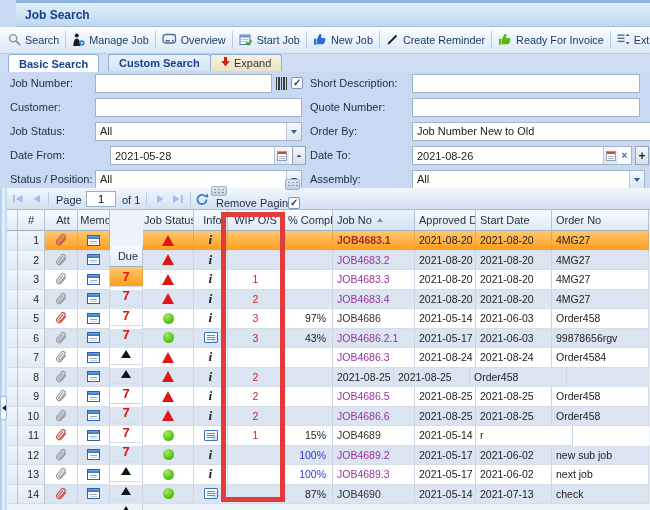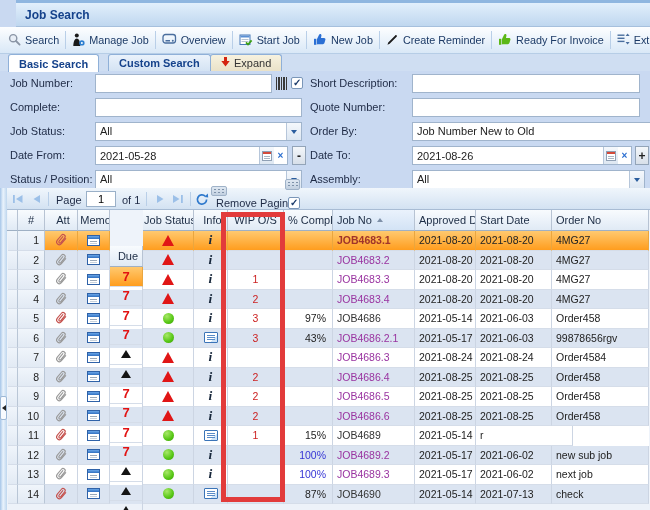--- a/index.html
+++ b/index.html
@@ -229,42 +229,42 @@
   </div>
 
   <div class="formpanel">
     <span class="flabel" style="left:10px;top:6px">Job Number:</span>
     <input class="finput" style="left: 95px; top: 3px; width: 177px;" value="">
     <span class="barcode" style="left:276px;top:6px"></span>
     <span class="cbx" style="left:291px;top:6px"></span>
     <span class="flabel" style="left:310px;top:6px">Short Description:</span>
     <input class="finput" style="left: 412px; top: 3px; width: 228px;" value="">
 
-    <span class="flabel" style="left:10px;top:30px">Complete:</span>
+    <span class="flabel" style="left:10px;top:30px">Customer:</span>
     <input class="finput" style="left: 95px; top: 27px; width: 207px;" value="">
     <span class="flabel" style="left:310px;top:30px">Quote Number:</span>
     <input class="finput" style="left: 412px; top: 27px; width: 228px;" value="">
 
     <span class="flabel" style="left:10px;top:54px">Job Status:</span>
     <div class="combo" style="left:95px;top:51px;width:207px">
       <span class="val">All</span>
       <span class="arr">
           <i></i>
         </span>
     </div>
     <span class="flabel" style="left:310px;top:54px">Order By:</span>
     <div class="combo" style="left:412px;top:51px;width:271px">
       <span class="val">Job Number New to Old</span>
       <span class="arr">
           <i></i>
         </span>
     </div>
 
     <span class="flabel" style="left:10px;top:78px">Date From:</span>
-    <div class="datefield" style="left:95px;top:75px;width:193px">
+    <div class="datefield" style="left:110px;top:75px;width:193px">
       <span class="dval">2021-05-28</span>
       <span class="cal-btn">
           <span class="cal-ic"></span>
         </span>
       <span class="x-btn">×</span>
     </div>
     <div class="step-btn" style="left:292px;top:75px">-</div>
     <span class="flabel" style="left:310px;top:78px">Date To:</span>
     <div class="datefield" style="left:412px;top:75px;width:220px">
       <span class="dval">2021-08-26</span>
@@ -563,21 +563,20 @@
           <span class="due7">7</span>
         </div>
         <div class="gc c-st">
           <span class="tri-red"></span>
         </div>
         <div class="gc c-info">
           <span class="info-i">i</span>
         </div>
         <div class="gc c-wip">2</div>
         <div class="gc c-pct"></div>
-        <div class="gc c-job jc-purple">JOB4686.4</div>
         <div class="gc c-ad">2021-08-25</div>
         <div class="gc c-sd">2021-08-25</div>
         <div class="gc c-on">Order458</div>
       </div>
       <div class="grow odd">
         <div class="gc c-ind ndcell"></div>
         <div class="gc c-num ndcell">9</div>
         <div class="gc c-att">
           <svg width="11" height="14" viewBox="0 0 11 14" style="transform:rotate(40deg)">
             <path d="M7.8 3.2v6.6c0 1.7-1.1 2.8-2.7 2.8S2.4 11.5 2.4 9.8V3.4C2.4 2.2 3.3 1.3 4.5 1.3s2.1.9 2.1 2.1v6c0 .7-.5 1.2-1.1 1.2s-1.1-.5-1.1-1.2V3.6" fill="none" stroke="#999999" stroke-width="1.1" stroke-linecap="round"></path>

